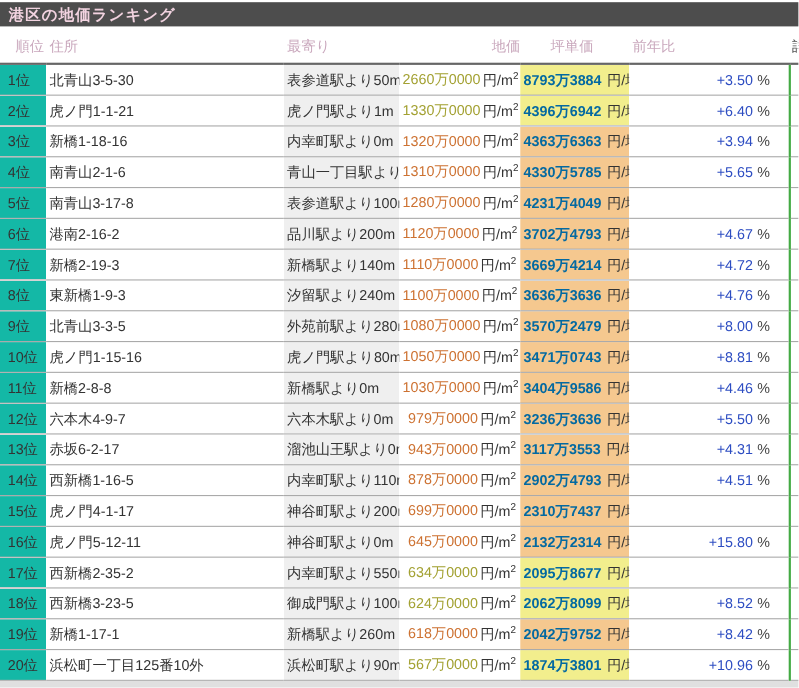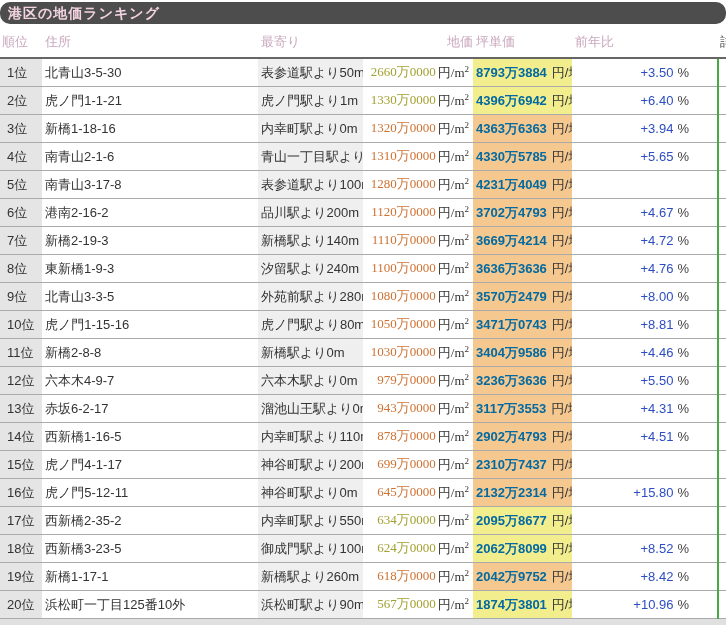--- a/index.html
+++ b/index.html
@@ -5,52 +5,51 @@
   html,body { margin:0; padding:0; }
   body {
     width:726px; height:625px; background:#ffffff; overflow:hidden;
     font-family:"Liberation Sans", sans-serif; font-size:13px; color:#333;
   }
   .title-bar {
     margin-top:2px; height:22px; line-height:22px;
     background:var(--title-bg); color:var(--title-text);
     font-weight:bold; font-size:14px; padding-left:8px;
     letter-spacing:1px;
-    border-radius:10px;
   }
   table.rank-table {
     border-collapse:collapse; width:726px; table-layout:fixed; margin-top:4px;
   }
   th {
     color:var(--header-text); font-weight:normal; text-align:left;
     border-bottom:2px solid #666; height:24px; padding:2px 0 3px 3px;
     font-size:13px; white-space:nowrap; overflow:hidden;
   }
-  th.c-rank { padding-left:2px; }
+  th.c-rank { padding-left:14px; }
   th.c-price { padding-left:30px;text-align:right; }
-  th.c-tsubo { text-align:left; padding-right:8px;margin-top:40px; }
+  th.c-tsubo { text-align:center; padding-right:8px;margin-top:40px; }
   th.c-change { text-align:left; padding-right:26px; }
   th.c-detail { color:#555; padding:2px 0 3px 2px; }
   td {
     border-bottom:1px solid #aaaaaa; height:27px; padding:0 0 0 3px;
     white-space:nowrap; overflow:hidden; background:#ffffff;
   }
-  td.rank { background:#e5e5e5; padding-left:7px; }
+  td.rank { background:#14b8a6; padding-left:7px; }
   td.station { background:#efefef;margin-left:44px; }
-  td.price { text-align:right; padding-right:4px;font-family:Liberation Serif, serif; }
+  td.price { text-align:right; padding-right:4px; }
   .price-num.hl-yellow { color:var(--olive-text); }
   .price-num.hl-orange { color:var(--orange-text); }
   .price-unit { color:#333; margin-left:2px; }
   .price-unit sup { font-size:9px; }
   td.tsubo { text-align:right; padding-right:6px; }
   td.tsubo.hl-yellow { background:var(--yellow-bg); }
   td.tsubo.hl-orange { background:var(--orange-bg); }
   .tsubo-num { font-weight:bold; color:#0369a1; }
   .tsubo-unit { color:#333; margin-left:5px; }
-  td.change { text-align:right; padding-right:28px; }
+  td.change { text-align:right; padding-right:17px; }
   .change-num { color:var(--change-blue); }
   .pct-sign { color:#444; margin-left:4px; }
   td.detail { border-left:2px solid var(--green-border); padding:0; }
   .bottom-strip { height:10px; background:#e0e0e0; width:726px; }
 </style>
 </head>
 <body>
 
 <div class="title-bar">港区の地価ランキング</div>
 

